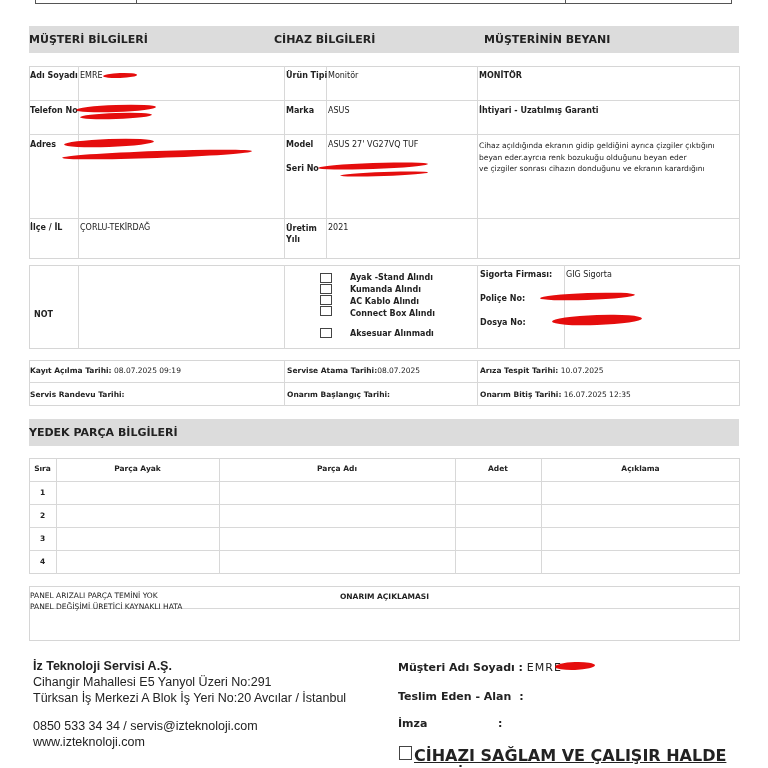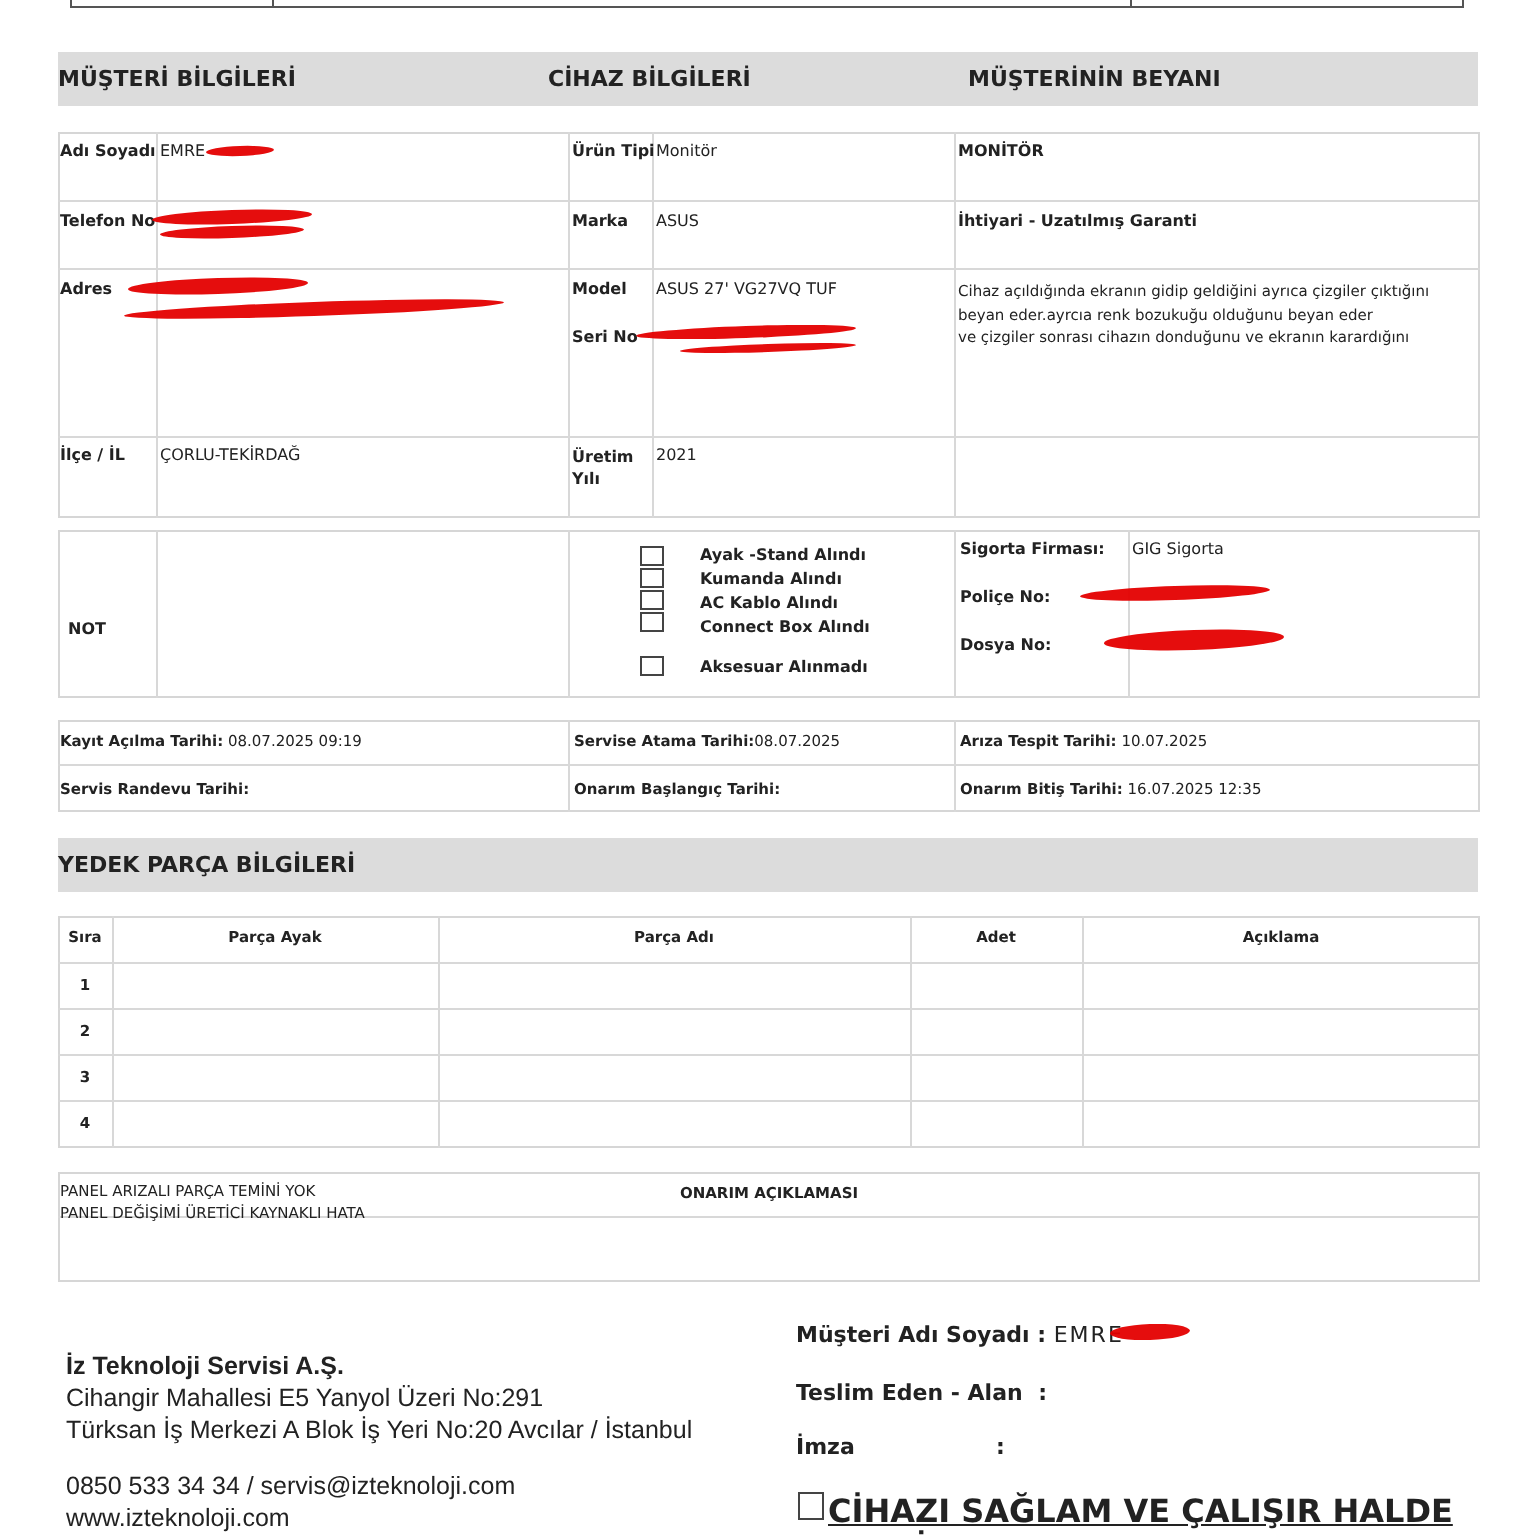--- a/index.html
+++ b/index.html
@@ -12,21 +12,21 @@
   .topstrip { position:absolute; left:35px; top:-6px; width:695px; height:9px;
               border:1.2px solid #555; border-top:none; }
   .topdiv { position:absolute; top:-6px; width:1px; height:9px; background:#555; }
   .band { position:absolute; left:29px; width:710px; background:#dcdcdc;
           font-weight:bold; font-size:11px; color:#222; }
   .band span { position:absolute; top:0; text-align:left; }
   .box { position:absolute; border:1px solid #d6d6d6; box-sizing:border-box; }
   .cb { position:absolute; width:12px; height:10px; border:1px solid #444; box-sizing:border-box; background:#fff; }
   .redact { position:absolute; background:#e40000; border-radius:50%; transform:rotate(-2deg); opacity:0.95; }
   .cell-text { position:absolute; white-space:nowrap; }
-  .footer-l { position:absolute; left:33px; font-family:"Liberation Sans", sans-serif; font-size:12.5px; color:#222;margin-top:17px; }
+  .footer-l { position:absolute; left:33px; font-family:"Liberation Sans", sans-serif; font-size:12.5px; color:#222; }
   .footer-r { position:absolute; left:398px; font-size:11px; font-weight:bold; color:#222; }
 </style>
 </head>
 <body>
 
 <div class="topstrip"></div>
 <div class="topdiv" style="left:136px"></div>
 <div class="topdiv" style="left:565px"></div>
 
 <div class="band" style="top:26px;height:27px;">

